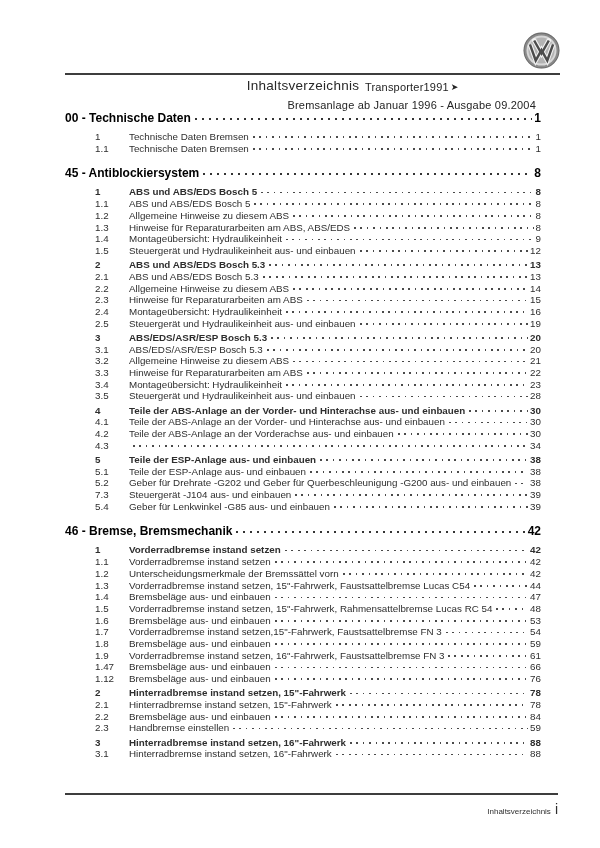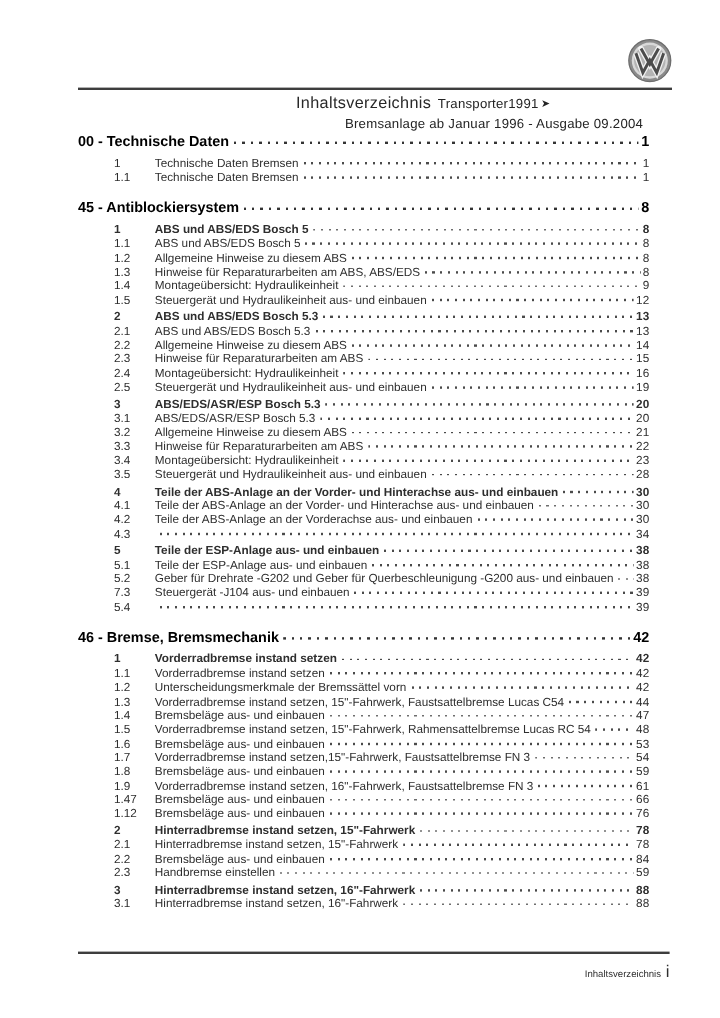--- a/index.html
+++ b/index.html
@@ -256,20 +256,21 @@
         <span class="pg">38</span>
       </div>
       <div class="row entry">
         <span class="num">7.3</span>
         <span class="ttl">Steuergerät -J104 aus- und einbauen</span>
         <span class="leader"></span>
         <span class="pg">39</span>
       </div>
       <div class="row entry">
         <span class="num">5.4</span>
+        <span class="ttl">Geber für Lenkwinkel -G85 aus- und einbauen</span>
         <span class="leader"></span>
         <span class="pg">39</span>
       </div>
       <div class="row chapter">
         <span class="ttl">46 - Bremse, Bremsmechanik</span>
         <span class="leader"></span>
         <span class="pg">42</span>
       </div>
       <div class="row entry b">
         <span class="num">1</span>

